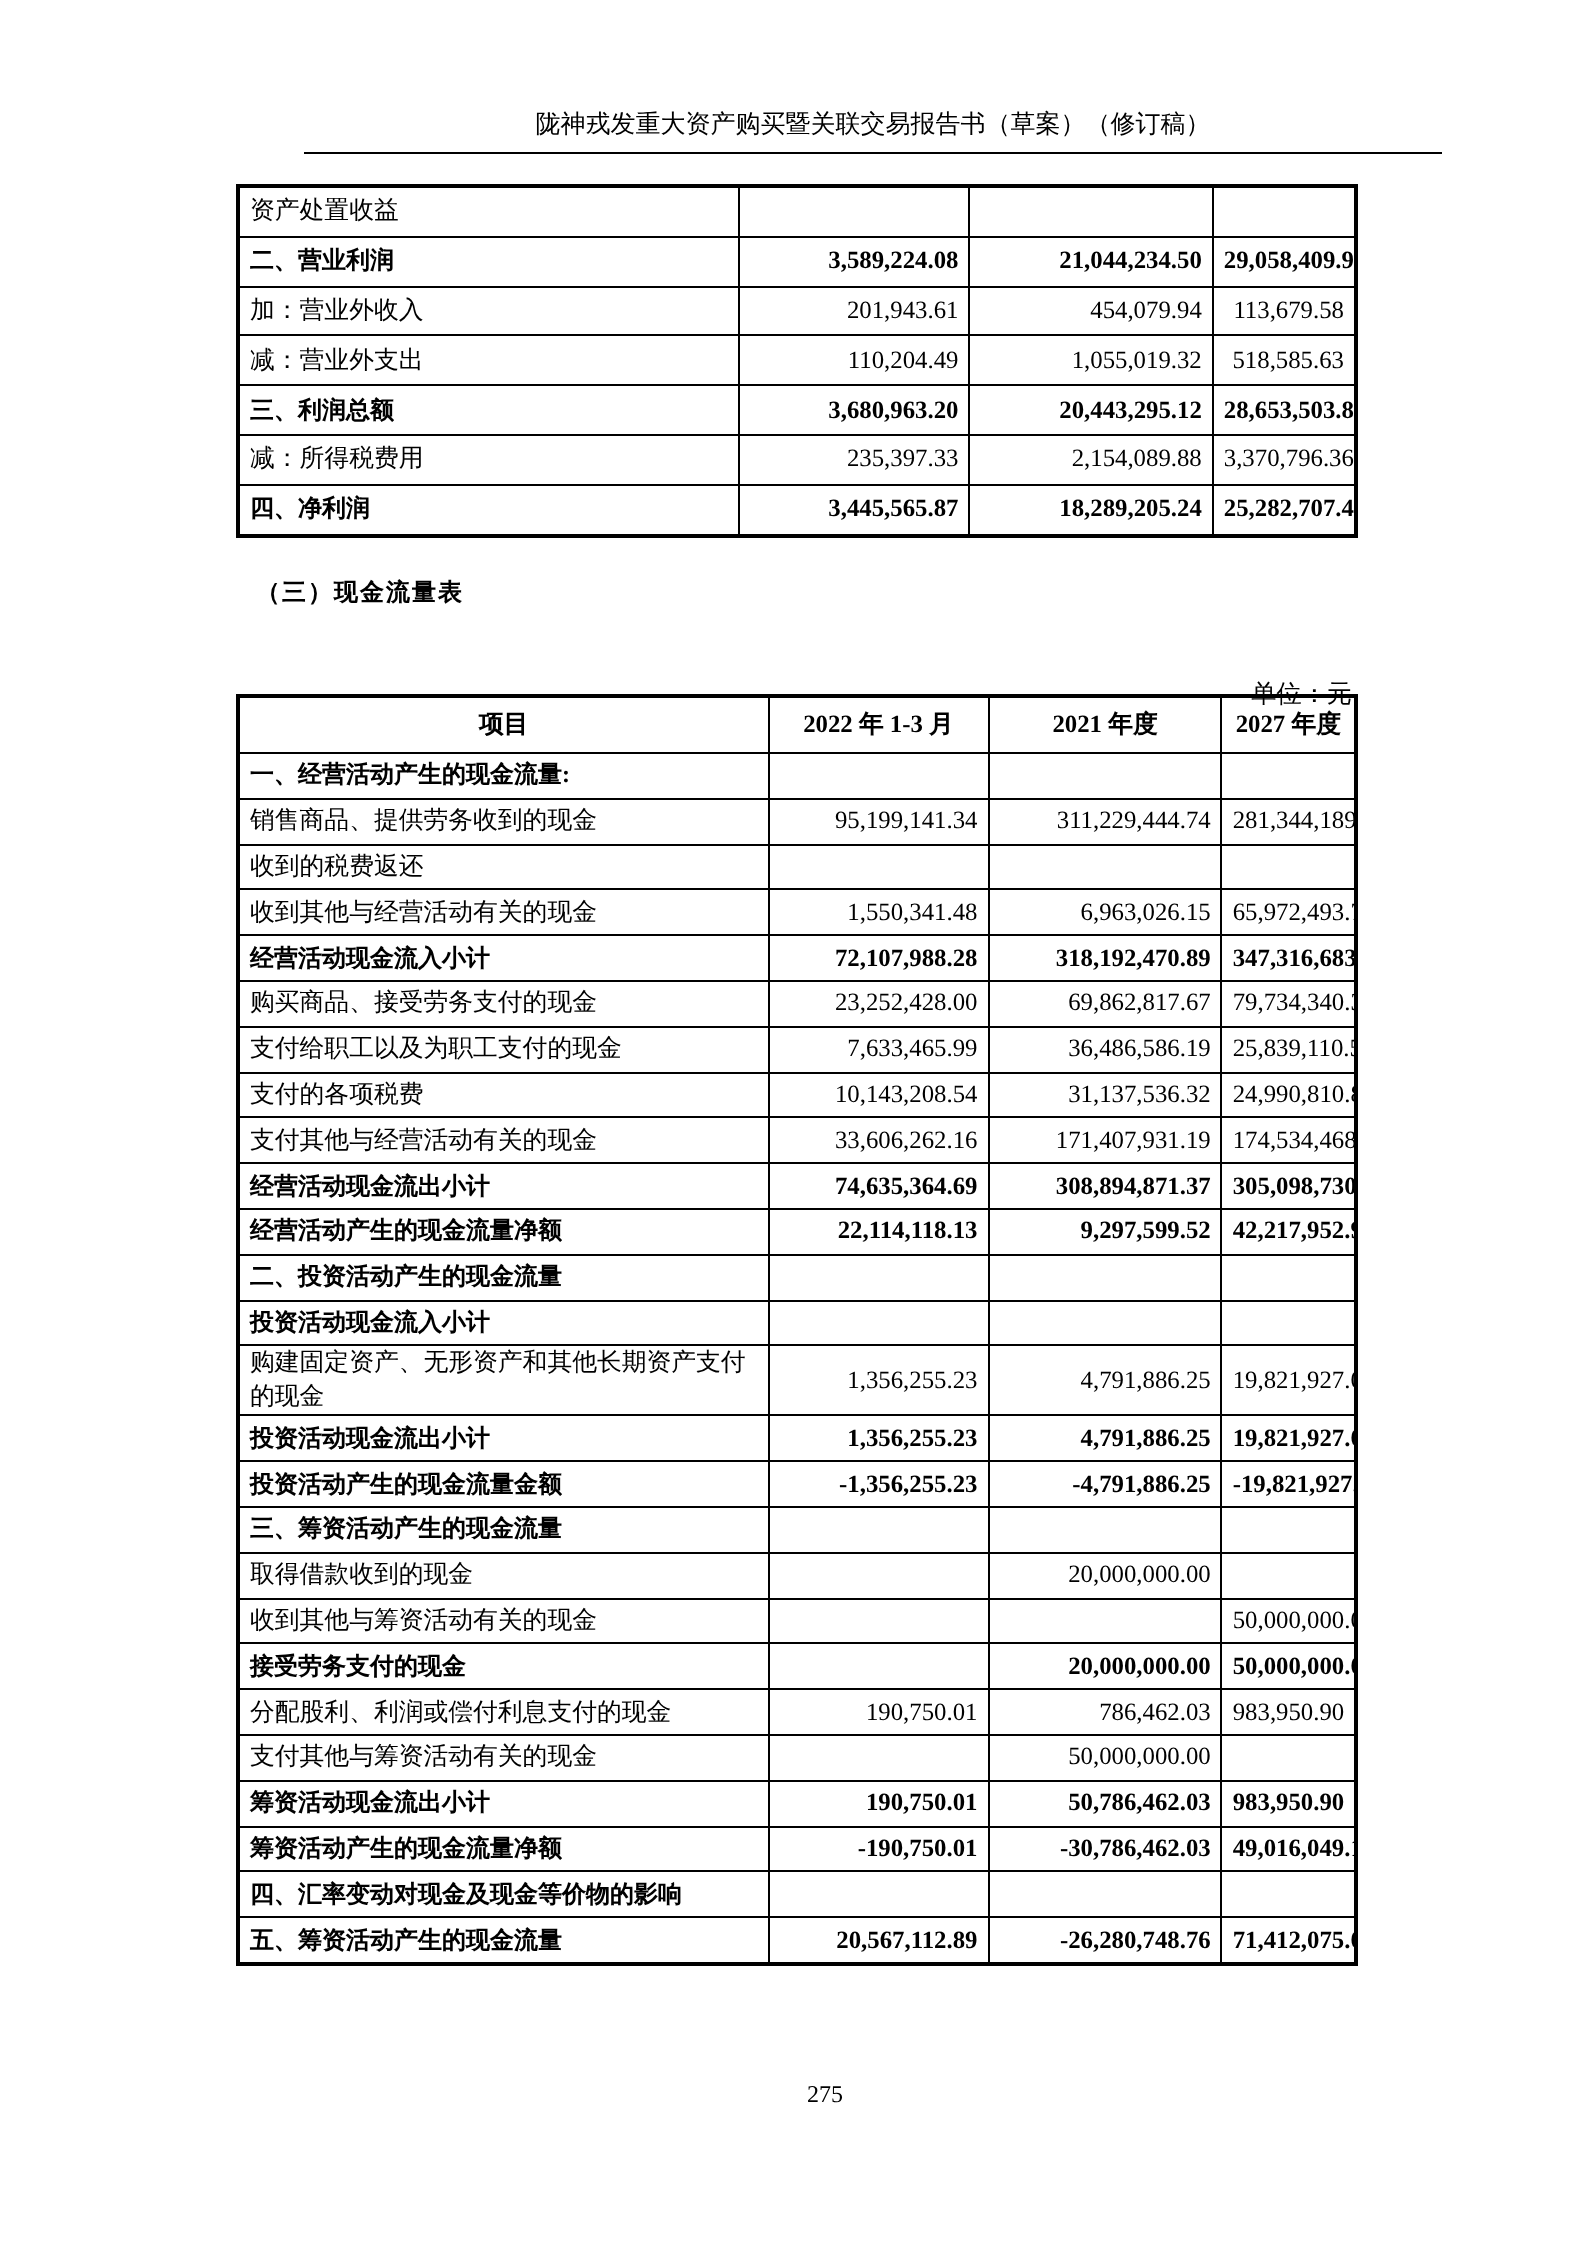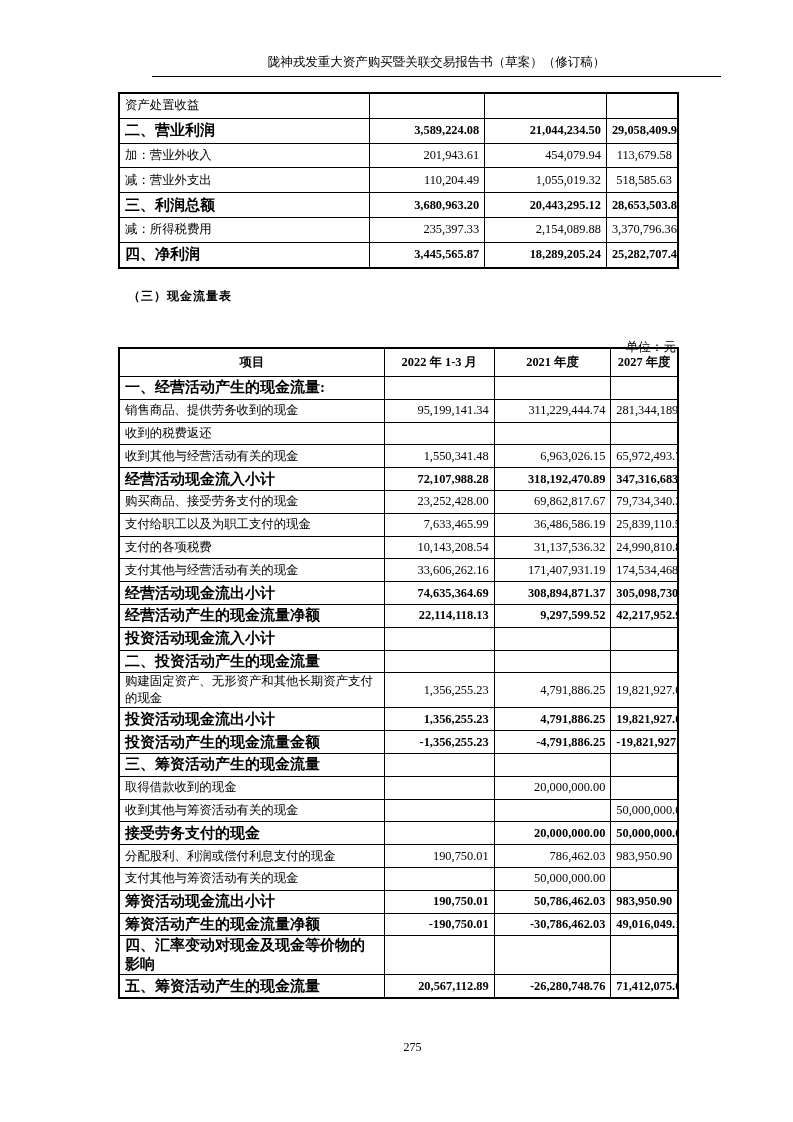--- a/index.html
+++ b/index.html
@@ -26,21 +26,21 @@
     width: 561px; border: 2px solid #000;
   }
   .fin-table th, .fin-table td {
     border: 1px solid #000; padding: 0 5px;
     font-size: 12.4px; overflow: hidden;
   }
   .fin-table th { font-weight: 700; text-align: center; height: 27px; }
   .fin-table td.label { text-align: left; }
   .fin-table td.num  { text-align: right; white-space: nowrap; }
   tr.bold td { font-weight: 700; }
-  tr.bold td.label { font-family: Liberation Serif, serif; font-size: 15px; }
+  tr.bold td.label { font-family: Liberation Serif, serif; font-size: 12px; }
 
   .profit-table { position: absolute; top: 92px; left: 118px; }
   .profit-table td { height: 23.8px; }
   .profit-table td:nth-child(1) { width: 42.8%; }
   .profit-table td:nth-child(2) { width: 18.6%; }
   .profit-table td:nth-child(3) { width: 19.8%; }
 
   .cashflow-table { position: absolute; top: 347px; left: 118px; }
   .cashflow-table td { height: 21.8px; }
   .cashflow-table th:nth-child(1), .cashflow-table td:nth-child(1) { width: 45.4%; }
@@ -193,27 +193,27 @@
           <td class="num">308,894,871.37</td>
           <td class="num">305,098,730.37</td>
         </tr>
         <tr class="bold">
           <td class="label">经营活动产生的现金流量净额</td>
           <td class="num">22,114,118.13</td>
           <td class="num">9,297,599.52</td>
           <td class="num">42,217,952.95</td>
         </tr>
         <tr class="bold">
+          <td class="label">二、投资活动产生的现金流量</td>
+          <td class="num"></td>
+          <td class="num"></td>
+          <td class="num"></td>
+        </tr>
+        <tr class="bold">
           <td class="label">投资活动现金流入小计</td>
-          <td class="num"></td>
-          <td class="num"></td>
-          <td class="num"></td>
-        </tr>
-        <tr class="bold">
-          <td class="label">二、投资活动产生的现金流量</td>
           <td class="num"></td>
           <td class="num"></td>
           <td class="num"></td>
         </tr>
         <tr>
           <td class="label">购建固定资产、无形资产和其他长期资产支付的现金</td>
           <td class="num">1,356,255.23</td>
           <td class="num">4,791,886.25</td>
           <td class="num">19,821,927.02</td>
         </tr>

